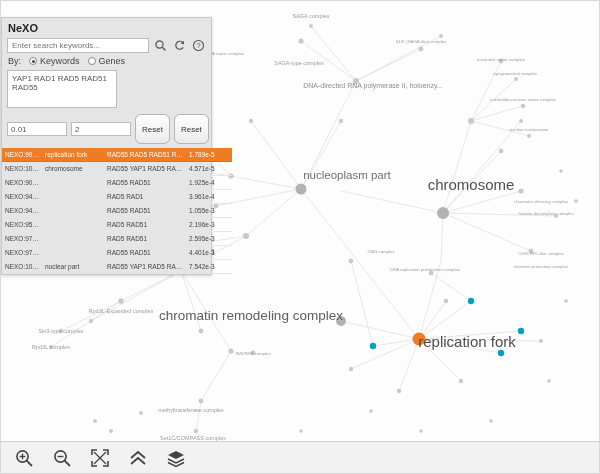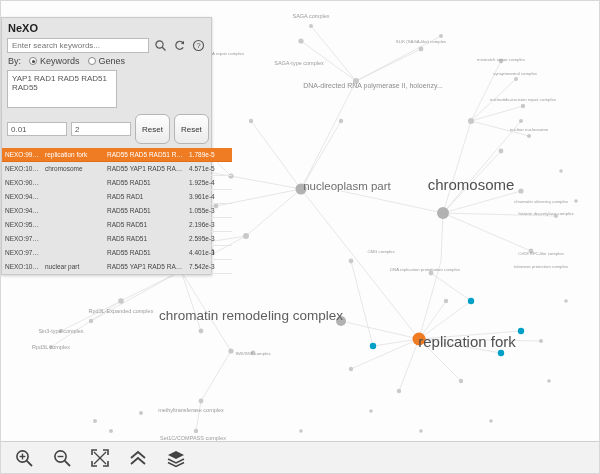--- a/index.html
+++ b/index.html
@@ -333,21 +333,21 @@
   <div id="net-labels">
       <div class="net-label small" style="left: 310px; top: 15px;">SAGA complex</div>
       <div class="net-label tiny" style="left: 420px; top: 40px;">SLIK (SAGA-like) complex</div>
       <div class="net-label tiny" style="left: 224px; top: 52px;">DNA repair complex</div>
       <div class="net-label small" style="left: 298px; top: 62px;">SAGA-type complex</div>
       <div class="net-label tiny" style="left: 522px; top: 98px;">nucleotide-excision repair complex</div>
       <div class="net-label tiny" style="left: 500px; top: 58px;">mismatch repair complex</div>
       <div class="net-label tiny" style="left: 514px; top: 72px;">synaptonemal complex</div>
       <div class="net-label tiny" style="left: 528px; top: 128px;">nuclear nucleosome</div>
       <div class="net-label mid" style="left: 372px; top: 84px;">DNA-directed RNA polymerase II, holoenzy...</div>
-      <div class="net-label big" style="left: 346px; top: 185px;">nucleoplasm part</div>
+      <div class="net-label big" style="left: 346px; top: 174px;">nucleoplasm part</div>
       <div class="net-label xhuge" style="left: 470px; top: 183px;">chromosome</div>
       <div class="net-label tiny" style="left: 540px; top: 200px;">chromatin silencing complex</div>
       <div class="net-label tiny" style="left: 545px; top: 212px;">histone deacetylase complex</div>
       <div class="net-label tiny" style="left: 120px; top: 185px;">chromatin remodeling complex</div>
       <div class="net-label tiny" style="left: 122px; top: 206px;">H4/H2A histone acetyltransferase complex</div>
       <div class="net-label big" style="left: 168px; top: 250px;">nuclear chromatin</div>
       <div class="net-label tiny" style="left: 380px; top: 250px;">CMG complex</div>
       <div class="net-label tiny" style="left: 424px; top: 268px;">DNA replication preinitiation complex</div>
       <div class="net-label tiny" style="left: 540px; top: 252px;">Ctf18 RFC-like complex</div>
       <div class="net-label tiny" style="left: 540px; top: 265px;">telomere protection complex</div>

